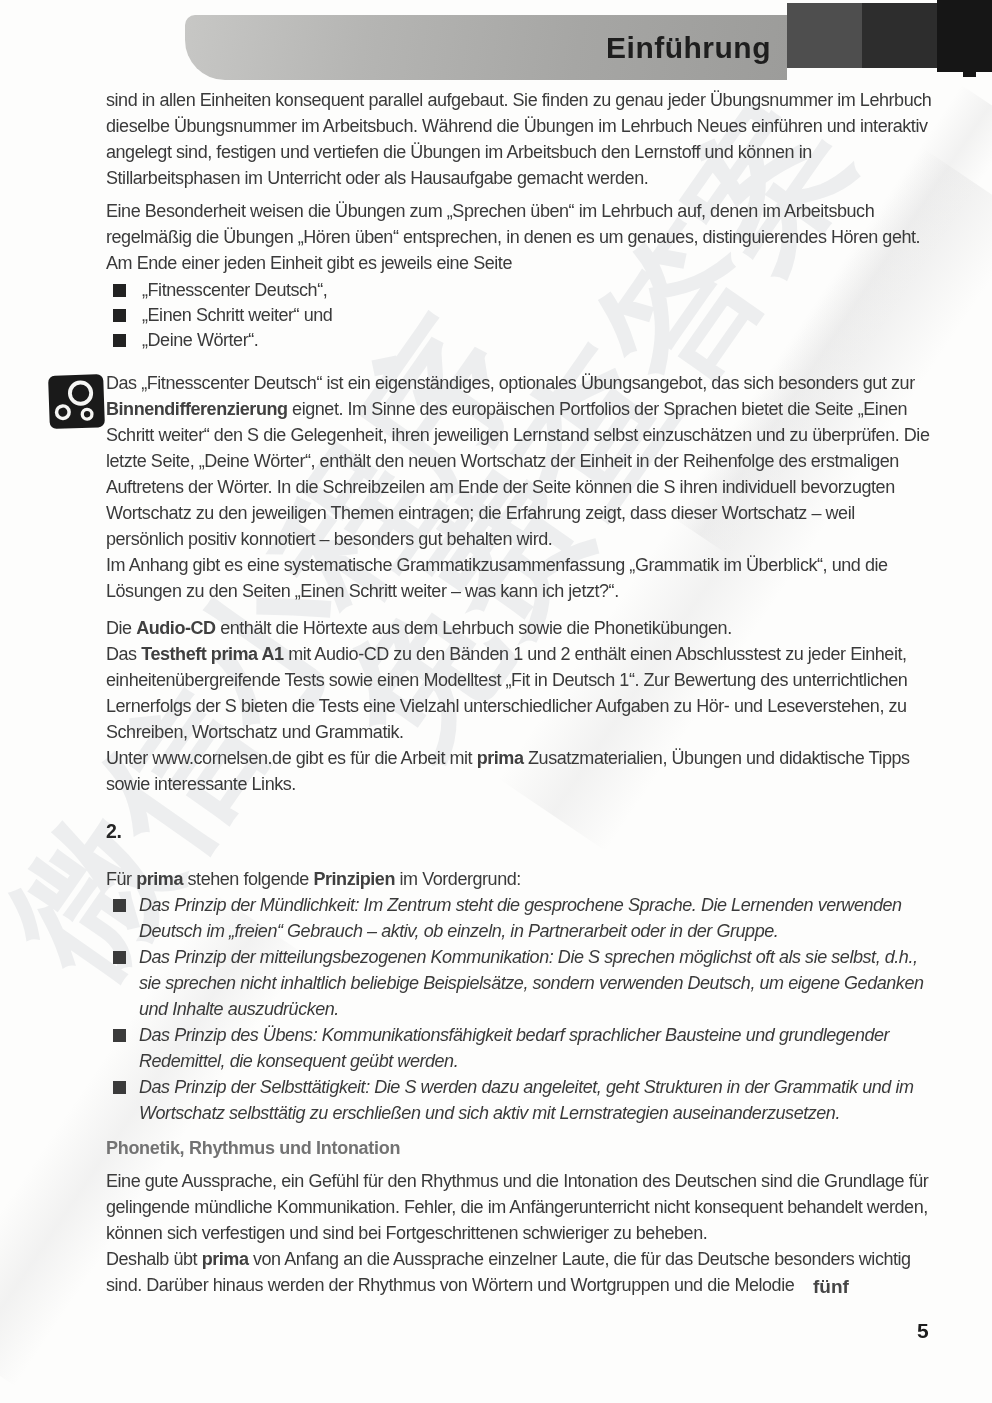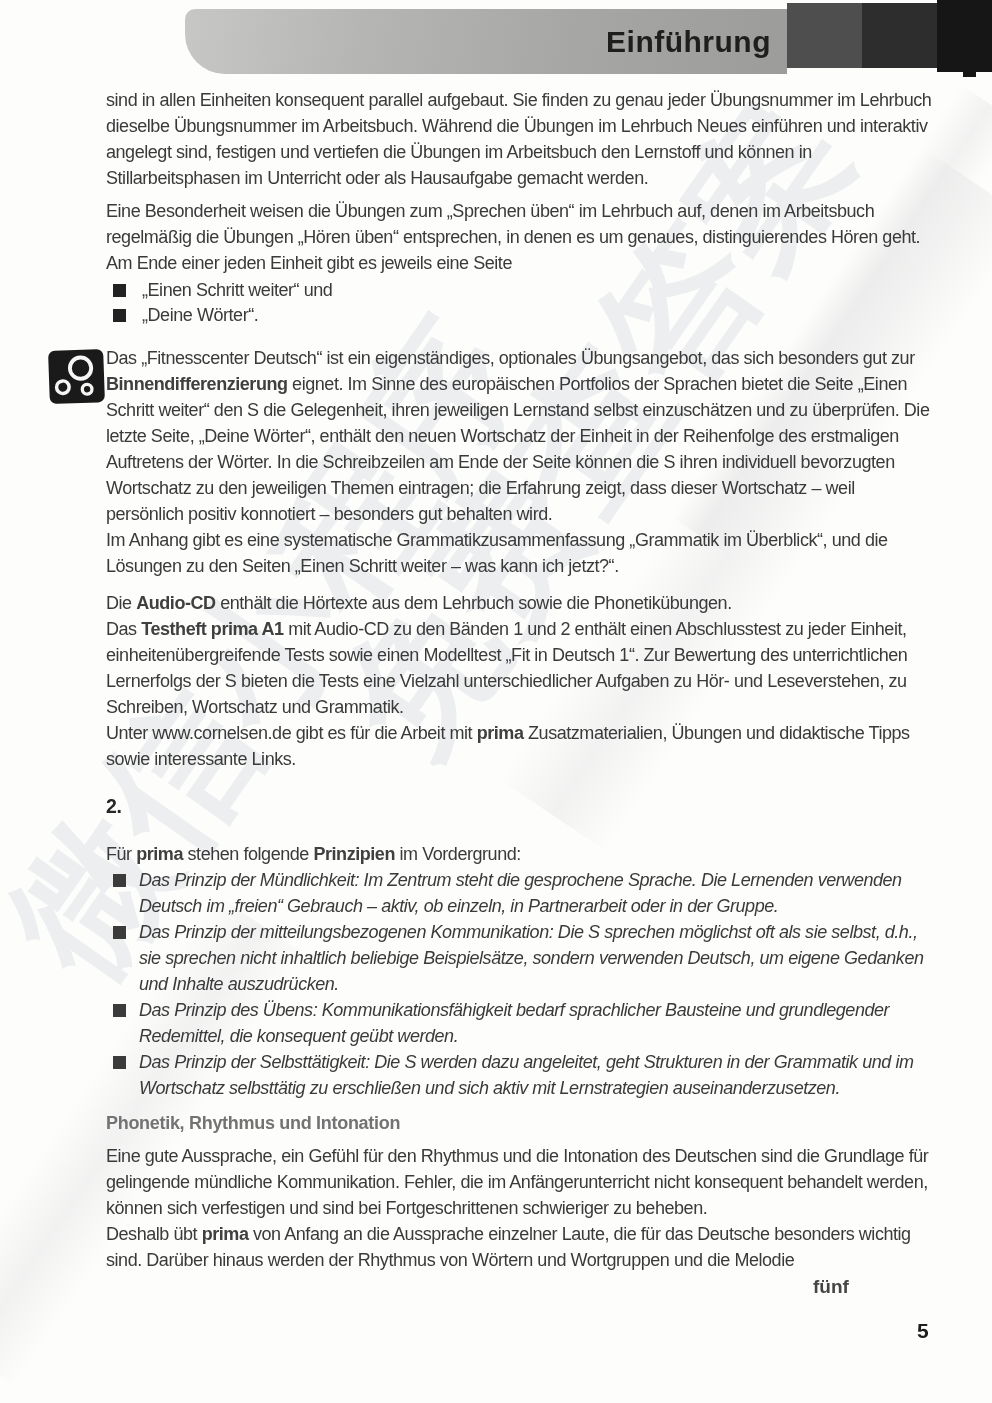--- a/index.html
+++ b/index.html
@@ -7,21 +7,21 @@
     position:relative;
     width:992px;height:1403px;
     margin:0 auto;
     background:#fdfdfc;
     overflow:hidden;
     font-family:"Liberation Sans", sans-serif;
     color:#3a3a3a;
   }
   
   .hdr-bar{
-    position:absolute;left:185px;top:9px;width:602px;height:65px;
+    position:absolute;left:185px;top:15px;width:602px;height:65px;
     background:linear-gradient(100deg,#c7c7c5 0%,#b5b5b3 30%,#a6a6a4 65%,#9c9c9a 100%);
     border-radius:10px 0 0 40px;
     text-align:right;
   }
   .hdr-title{
     display:inline-block;
     line-height:65px;
     padding-right:16px;
     font-size:30px;font-weight:bold;color:#1e1e1e;
     letter-spacing:0.5px;
@@ -107,20 +107,24 @@
 
   <main class="content">
 
     <p class="para">sind in allen Einheiten konsequent parallel aufgebaut. Sie finden zu genau jeder Übungsnummer im Lehrbuch dieselbe Übungsnummer im Arbeitsbuch. Während die Übungen im Lehrbuch Neues einführen und interaktiv angelegt sind, festigen und vertiefen die Übungen im Arbeitsbuch den Lernstoff und können in Stillarbeitsphasen im Unterricht oder als Hausaufgabe gemacht werden.</p>
 
     <p class="para mt-p2">Eine Besonderheit weisen die Übungen zum „Sprechen üben“ im Lehrbuch auf, denen im Arbeitsbuch regelmäßig die Übungen „Hören üben“ entsprechen, in denen es um genaues, distinguierendes Hören geht. Am Ende einer jeden Einheit gibt es jeweils eine Seite</p>
 
     <div class="blist">
       <div class="bitem">
           <span class="sq"></span>
+          <span class="btext">„Fitnesscenter Deutsch“,</span>
+        </div>
+      <div class="bitem">
+          <span class="sq"></span>
           <span class="btext">„Einen Schritt weiter“ und</span>
         </div>
       <div class="bitem">
           <span class="sq"></span>
           <span class="btext">„Deine Wörter“.</span>
         </div>
     </div>
 
     <div class="icon-block mt-icon">
       <span class="note-icon">

